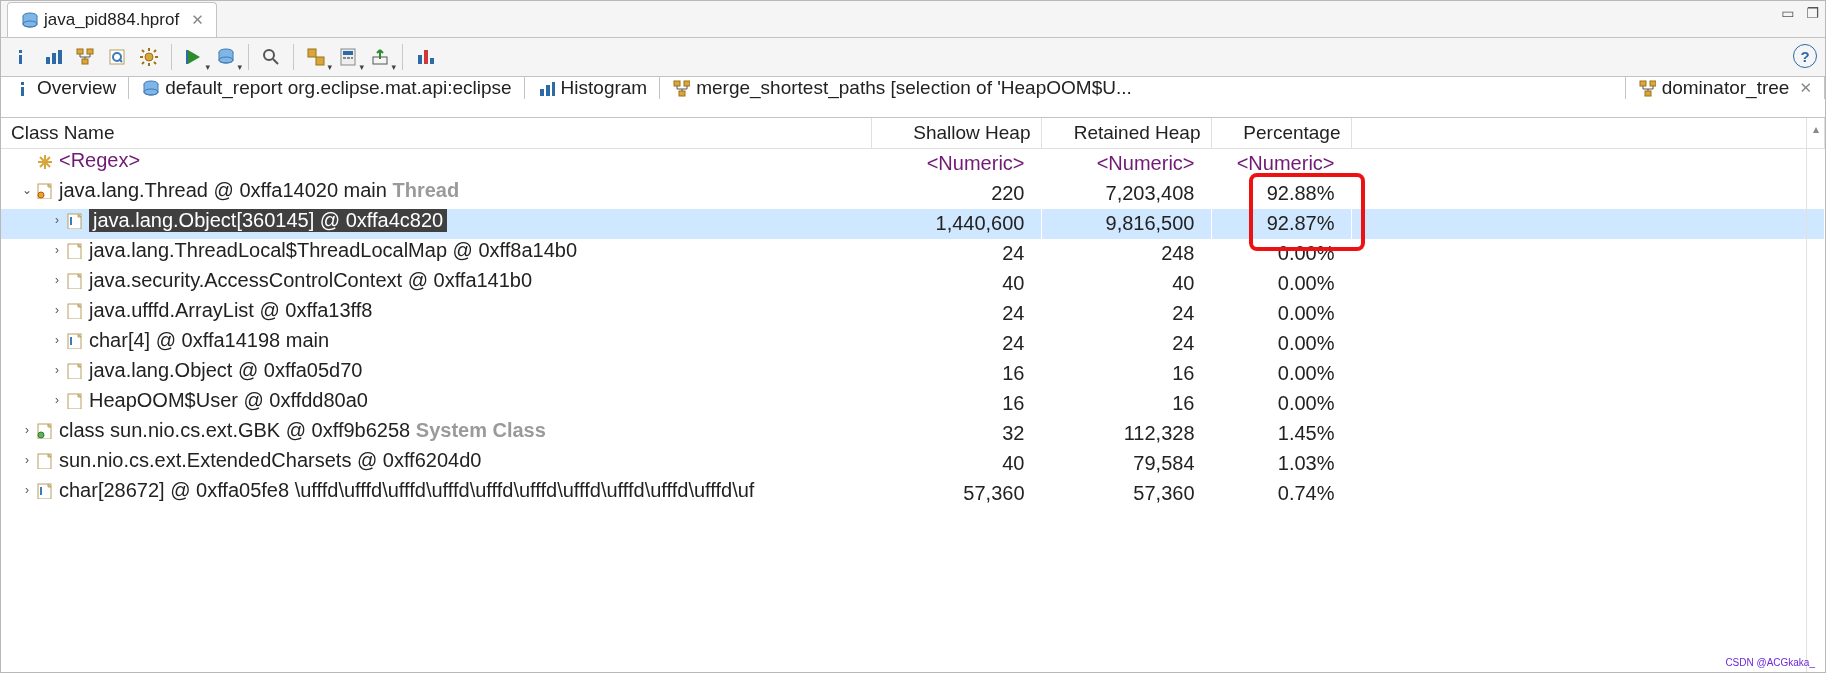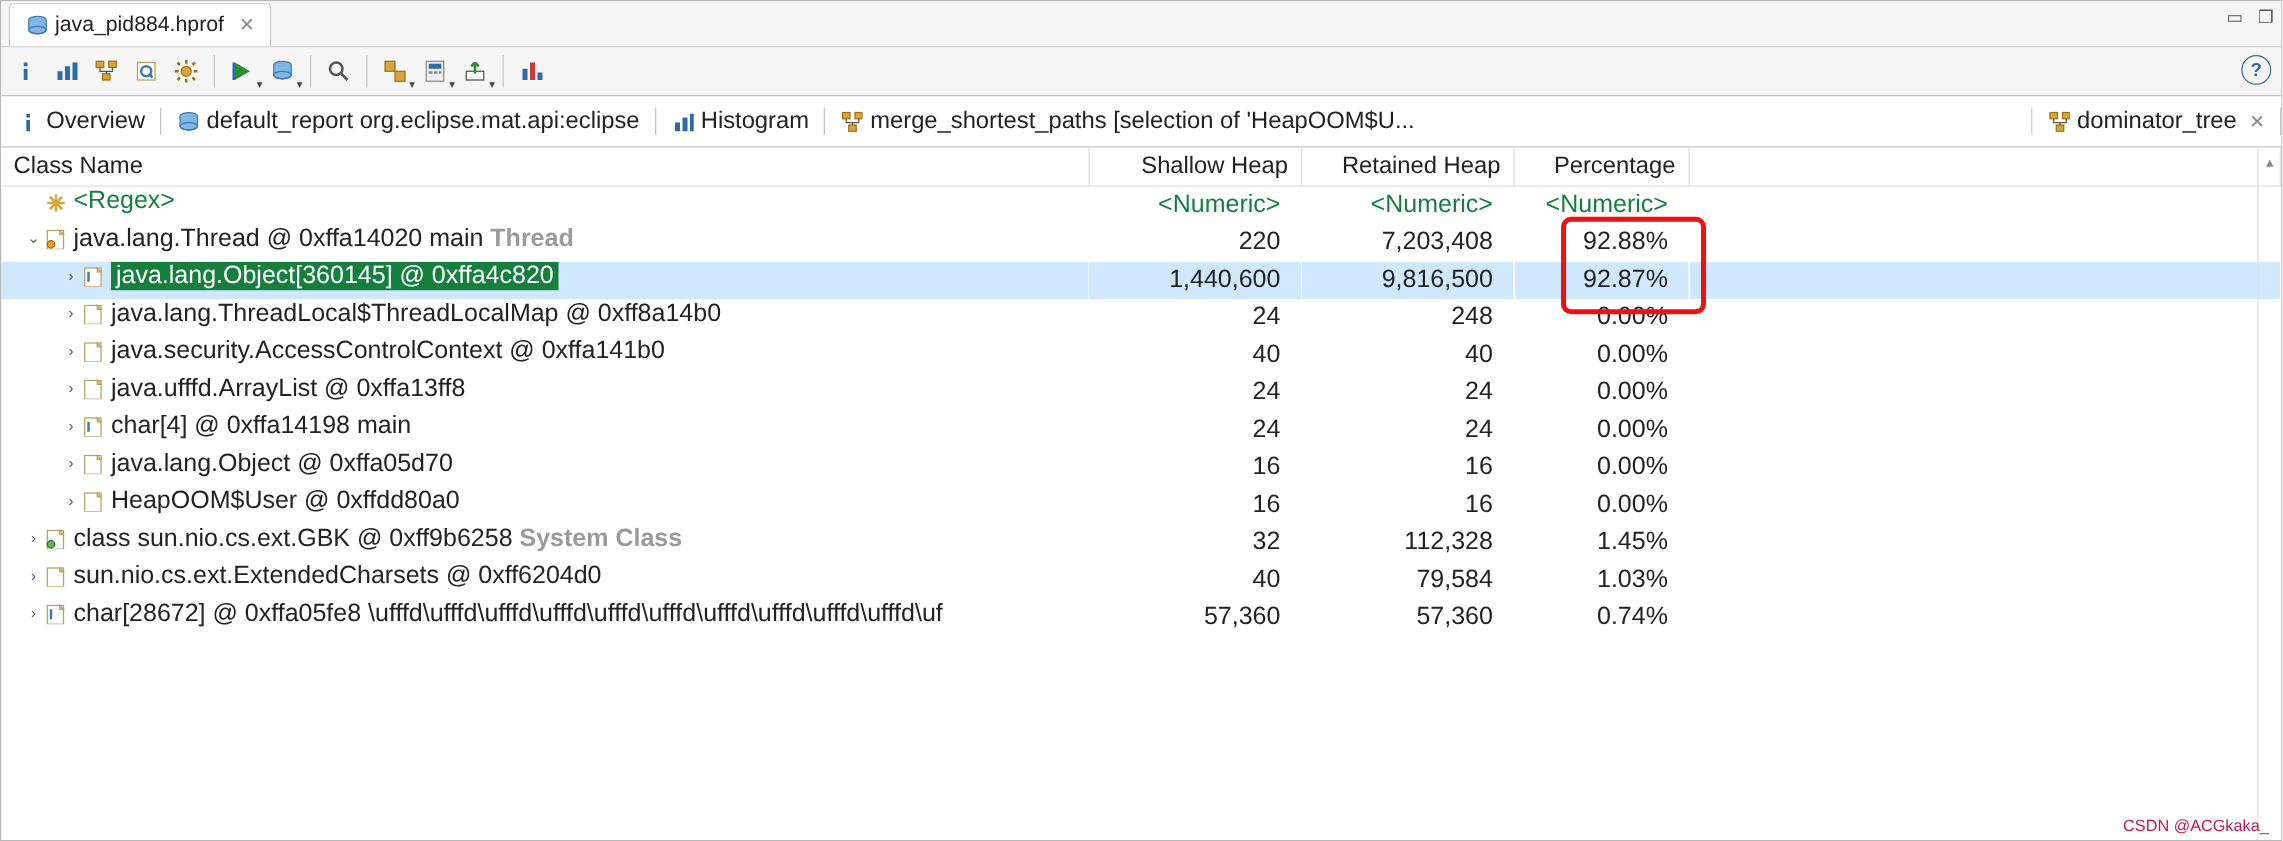--- a/index.html
+++ b/index.html
@@ -10,51 +10,51 @@
   .filetab .close{color:#888;font-size:15px;margin-left:6px;}
   .titlectrls{position:absolute;right:6px;top:4px;display:flex;gap:12px;color:#555;font-size:14px;}
   
   .toolbar{height:38px;border-bottom:1px solid #c4c4c4;background:#f5f5f5;display:flex;align-items:center;padding:0 6px;gap:4px;position:relative;}
   .tbtn{width:28px;height:28px;display:flex;align-items:center;justify-content:center;border-radius:3px;position:relative;}
   .tbtn svg{width:20px;height:20px;}
   .tsep{width:1px;height:26px;background:#c8c8c8;margin:0 4px;}
   .dropcaret{position:absolute;right:-2px;bottom:-1px;font-size:9px;color:#444;}
   .help{position:absolute;right:8px;top:6px;width:22px;height:22px;border:1.5px solid #2d6aa8;border-radius:50%;color:#2d6aa8;font-size:15px;display:flex;align-items:center;justify-content:center;font-weight:bold;}
   
-  .viewtabs{height:40px;border-bottom:1px solid #c4c4c4;background:#fff;display:flex;align-items:center;}
+  .viewtabs{height:40px;border-bottom:1px solid #c4c4c4;background:#fff;display:flex;align-items:flex-start;}
   .vtab{display:flex;align-items:center;gap:6px;padding:0 12px;border-right:1px solid #c4c4c4;white-space:nowrap;font-size:19px;color:#222;}
   .vtab.active{background:#fff;}
   .vtab .close{color:#888;font-size:15px;margin-left:4px;}
   .vtab .icon{width:18px;height:18px;flex:none;}
   
   .tablewrap{height:calc(673px - 36px - 38px - 40px);overflow:auto;position:relative;}
   table{border-collapse:collapse;width:100%;table-layout:fixed;}
   col.name{width:870px;}
   col.num{width:170px;}
   col.pct{width:140px;}
   col.rest{}
   th{font-weight:400;text-align:left;padding:4px 10px;border-right:1px solid #e0e0e0;border-bottom:1px solid #e0e0e0;font-size:19px;background:#fff;}
   th.num, th.pct{text-align:right;margin-left:32px;}
   tbody tr{height:30px;}
   tbody td{padding:0 10px;border-right:1px solid transparent;font-size:20px;white-space:nowrap;overflow:hidden;text-overflow:ellipsis;}
   tbody td.num{text-align:right;padding-right:16px;}
   tr.regex td{color:#888;}
   tr.regex td.num{font-style:normal;}
   tr.sel{background:#cfe8ff;}
-  tr.sel td.namecell .labelwrap{background:#15803d;color:#fff;padding:0 4px;}
+  tr.sel td.namecell .labelwrap{background:#404040;color:#fff;padding:0 4px;}
   .namecell{display:flex;align-items:center;}
   .indent{display:inline-block;}
   .twisty{width:16px;display:inline-flex;justify-content:center;color:#555;font-size:12px;}
   .rowicon{width:18px;height:18px;margin-right:6px;flex:none;}
   .suffix{color:#9a9a9a;font-weight:bold;}
   .totals{font-weight:bold;}
-  tr.hdr2 td{color:#15803d;}
+  tr.hdr2 td{color:#701a75;}
   
   .redbox{position:absolute;border:4px solid #e11;border-radius:8px;pointer-events:none;}
-  .watermark{position:absolute;right:10px;bottom:4px;font-size:13px;color:#be185d;margin-top:41px;}
+  .watermark{position:absolute;right:10px;bottom:4px;font-size:10px;color:#6d28d9;margin-top:41px;}
   .scrollhint{position:absolute;right:0;top:0;width:18px;height:100%;border-left:1px solid #e0e0e0;display:flex;justify-content:center;padding-top:4px;color:#888;font-size:12px;}
 </style>
 </head>
 <body>
 
 <svg width="0" height="0" style="position:absolute">
   <defs>
     <g id="ic-db">
       <ellipse cx="10" cy="5" rx="7" ry="3" fill="#7fb6e6" stroke="#3d7ab8"></ellipse>
       <path d="M3 5v8c0 1.7 3.1 3 7 3s7-1.3 7-3V5" fill="#7fb6e6" stroke="#3d7ab8"></path>

